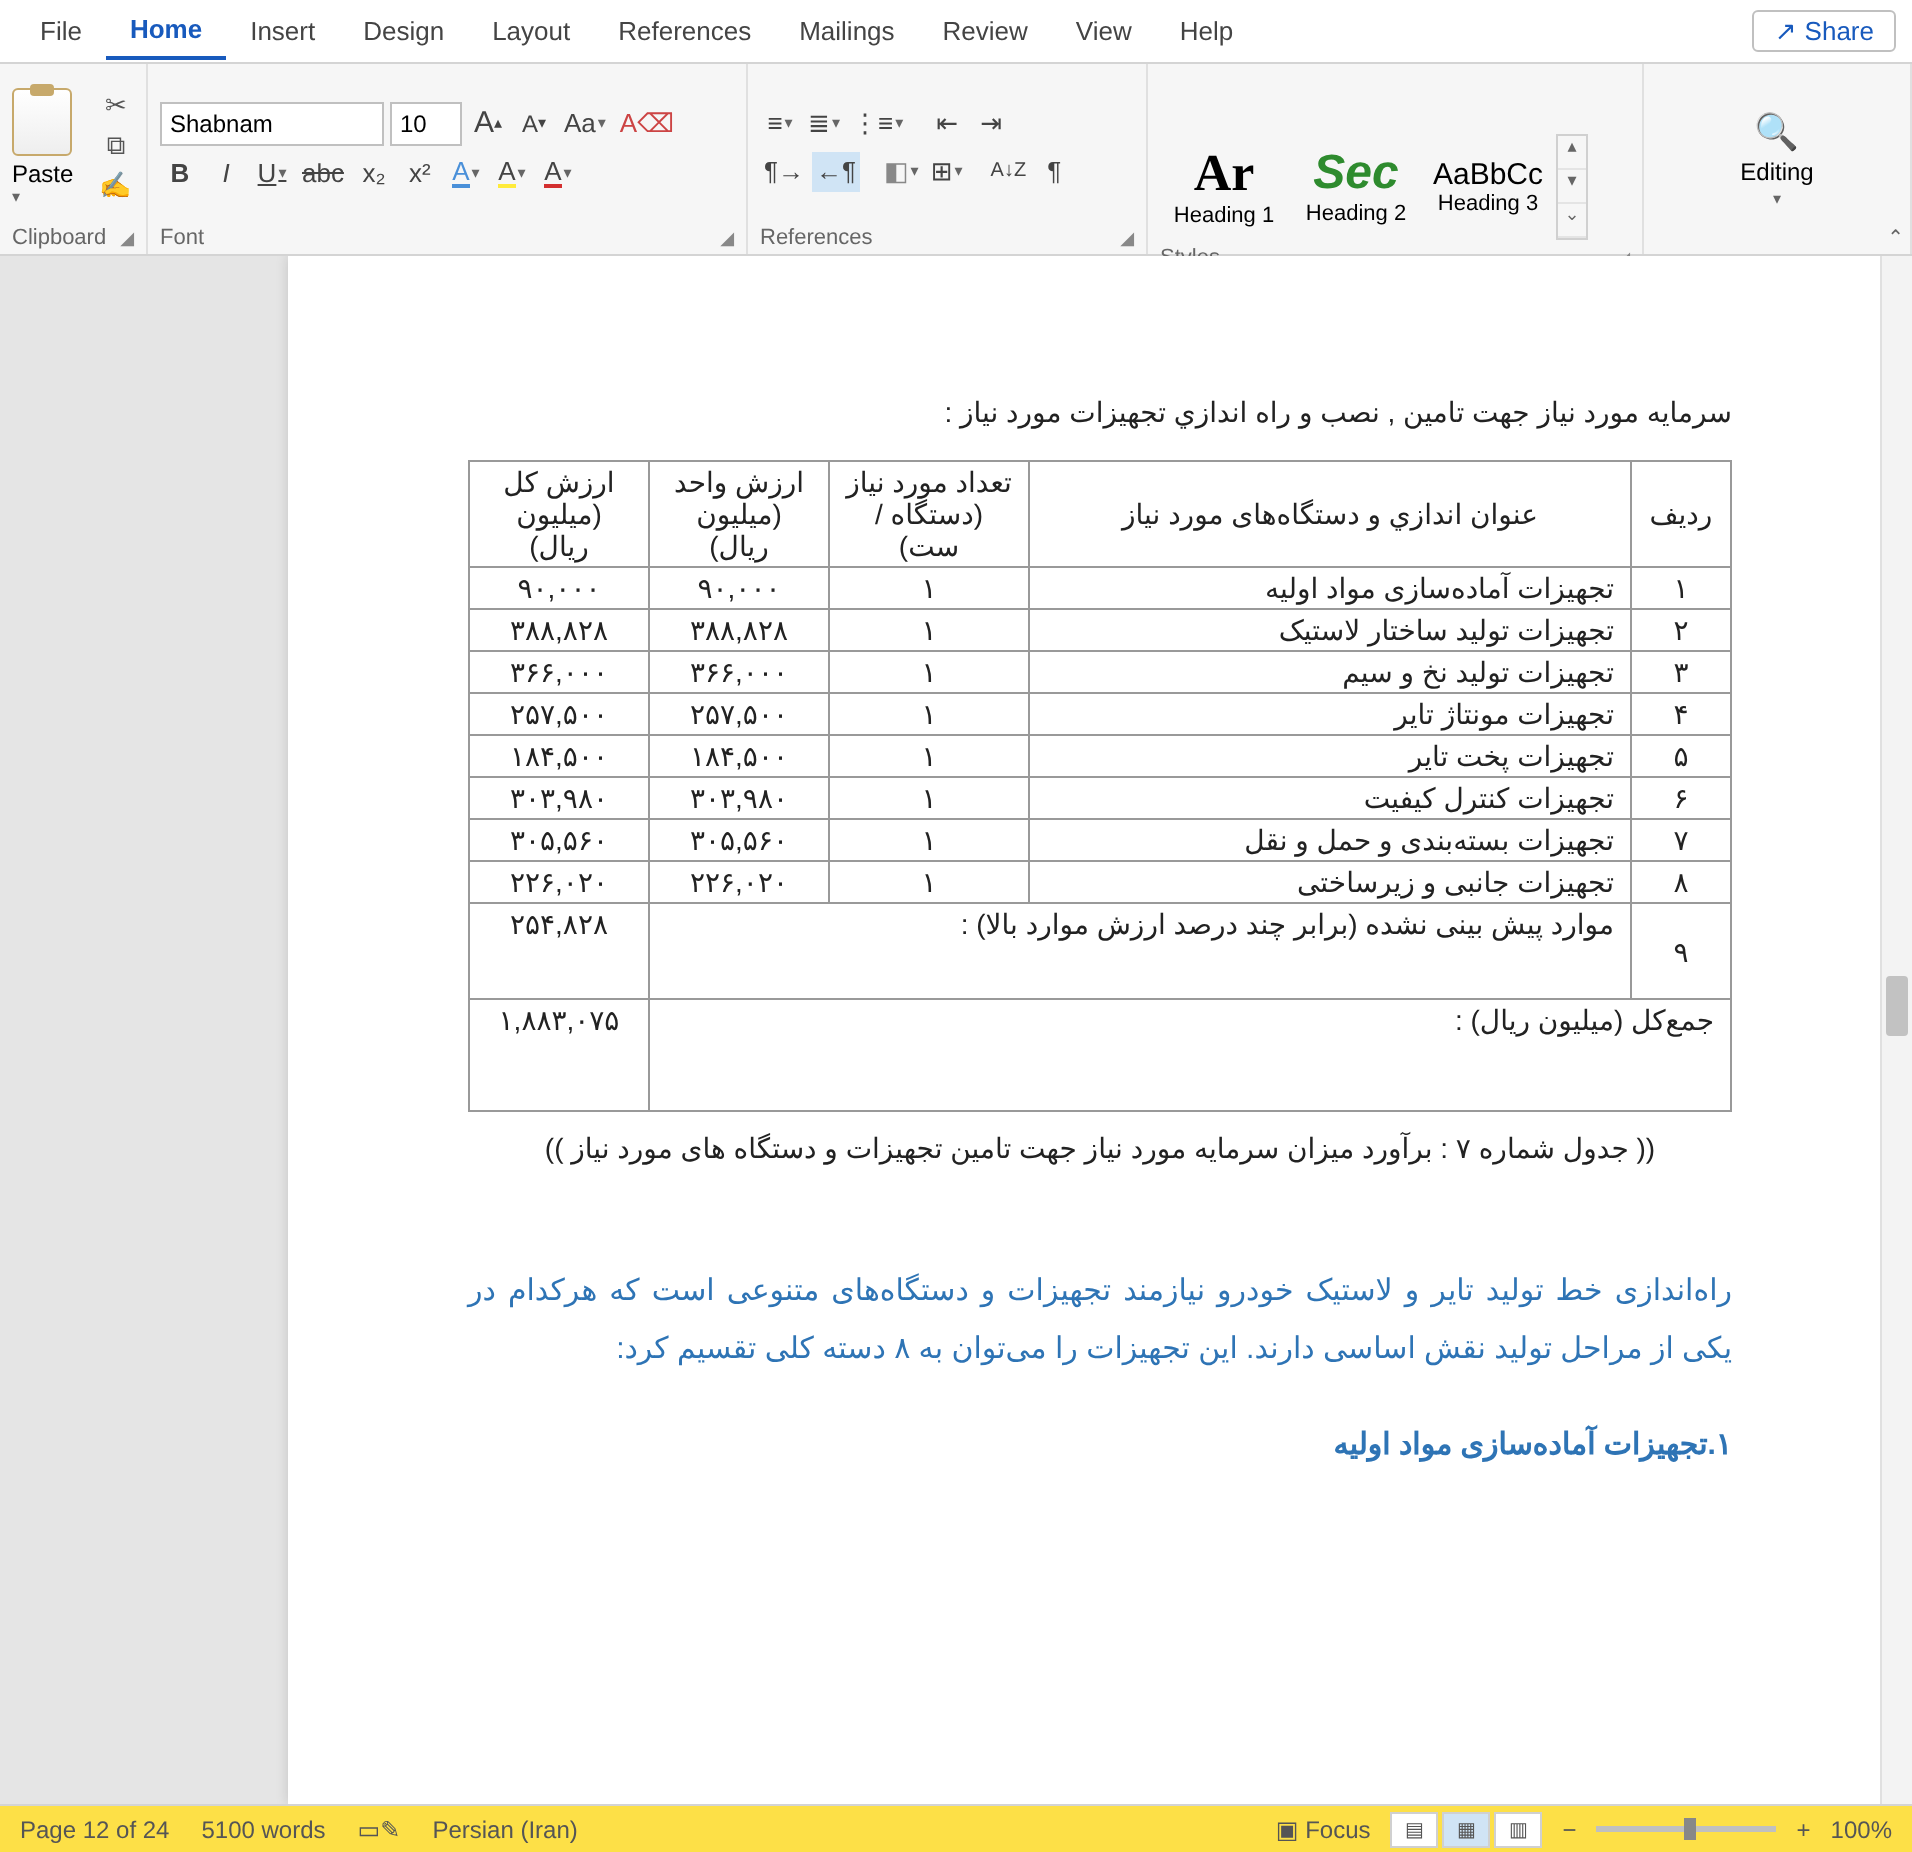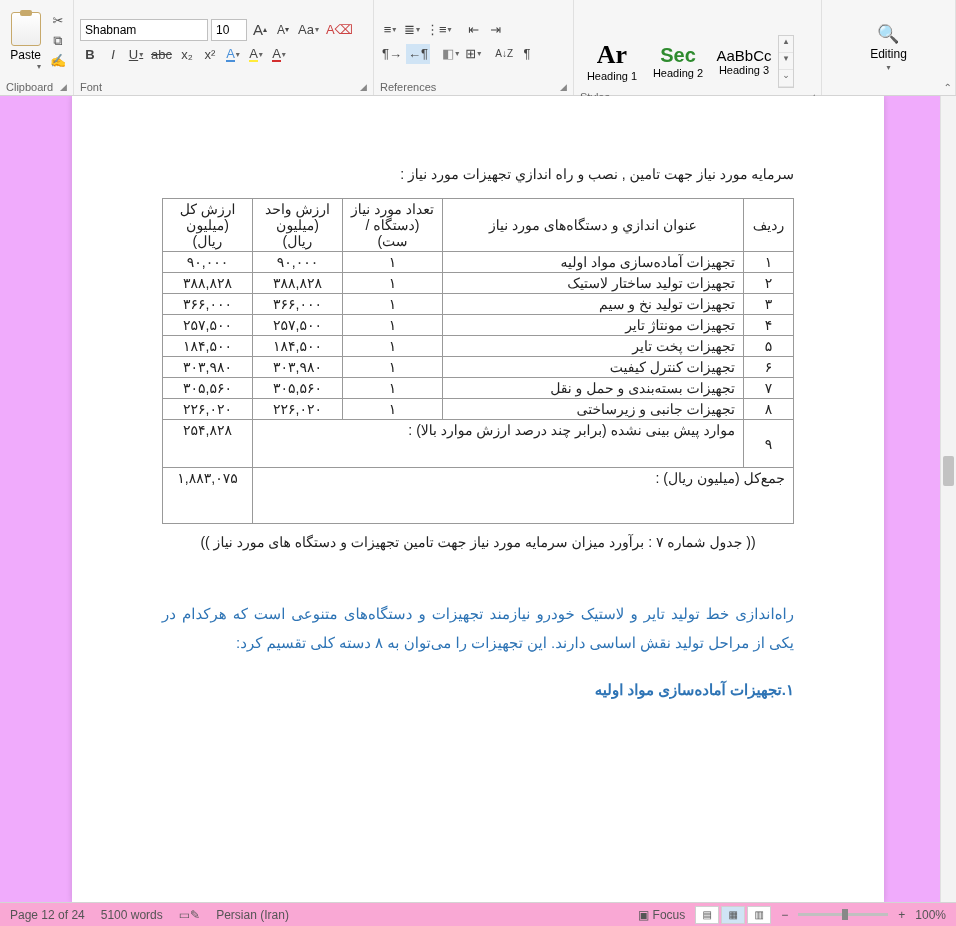--- a/index.html
+++ b/index.html
@@ -13,83 +13,99 @@
 .share-btn { margin-left: auto; border: 1px solid #c0c0c0; padding: 2px 10px; border-radius: 3px; color: #185abd; font-size: 13px; display: flex; align-items: center; gap: 4px; }
 
 
 .ribbon { display: flex; height: 96px; background: #f6f6f6; border-bottom: 1px solid #d4d4d4; }
 .group { border-right: 1px solid #e0e0e0; display: flex; flex-direction: column; padding: 4px 6px 2px; }
 .group-body { flex: 1; display: flex; align-items: center; gap: 4px; }
 .group-label { text-align: center; font-size: 11px; color: #666; padding-top: 2px; display: flex; justify-content: center; gap: 4px; align-items: center; }
 .launcher { font-size: 9px; color: #888; margin-left: auto; }
 
 
-.paste-btn { display: flex; flex-direction: column; align-items: flex-end; width: 44px; }
+.paste-btn { display: flex; flex-direction: column; align-items: flex-start; width: 44px; }
 .paste-icon { width: 30px; height: 34px; background: linear-gradient(#fff,#eee); border: 1px solid #c7a96b; border-radius: 3px; position: relative; }
 .paste-icon::before { content: ""; position: absolute; top: -3px; left: 8px; width: 12px; height: 6px; background: #c7a96b; border-radius: 2px; }
 .clip-small { display: flex; flex-direction: column; gap: 2px; margin-left: 4px; }
 .clip-s { width: 18px; height: 18px; font-size: 13px; text-align: center; color: #555; }
 
 
 .font-row { display: flex; gap: 3px; align-items: center; }
 .font-col { display: flex; flex-direction: column; gap: 4px; }
 .combo { border: 1px solid #c0c0c0; background: #fff; height: 22px; font-size: 12px; padding: 0 4px; }
-.combo.fontname { width: 128px; }
+.combo.fontname { width: 112px; }
 .combo.fontsize { width: 36px; }
 .ico-btn { min-width: 20px; height: 20px; font-size: 13px; display: inline-flex; align-items: center; justify-content: center; color: #444; padding: 0 2px; position: relative; }
 .ico-btn.dd::after { content: "▾"; font-size: 8px; margin-left: 1px; color: #666; }
 .underline-a { border-bottom: 2px solid; padding-bottom: 0; line-height: 12px; }
 
 
 .para-col { display: flex; flex-direction: column; gap: 4px; }
 .para-row { display: flex; gap: 2px; }
 
 
 .styles-gallery { display: flex; gap: 2px; align-items: center; margin-top: 29px; }
 .style-item { width: 64px; height: 56px; border: 1px solid transparent; display: flex; flex-direction: column; align-items: center; justify-content: center; font-size: 11px; }
 .style-prev { font-size: 18px; font-weight: bold; }
 .style-scroll { display: flex; flex-direction: column; border: 1px solid #d0d0d0; }
 .style-scroll div { width: 14px; height: 17px; font-size: 9px; text-align: center; color: #666; border-bottom: 1px solid #e4e4e4; }
 
 
 .edit-btn { display: flex; flex-direction: column; align-items: center; width: 50px; font-size: 12px; gap: 2px; }
 
 
-.doc-area { flex: 1; background: #f0abfc; position: relative; overflow: hidden; display: flex; justify-content: center; }
+.doc-area { flex: 1; background: #e5e5e5; position: relative; overflow: hidden; display: flex; justify-content: flex-end; }
 .vscroll { position: absolute; right: 0; top: 0; bottom: 0; width: 16px; background: #f3f3f3; border-left: 1px solid #e0e0e0; }
 .vthumb { position: absolute; left: 2px; right: 2px; top: 360px; height: 30px; background: #c2c2c2; border-radius: 2px; }
 .page { width: 812px; background: #fff; box-shadow: 0 0 6px rgba(0,0,0,0.15); margin-top: 0; padding: 70px 90px 30px; direction: rtl; font-family: Tahoma, sans-serif; color: #222; font-size: 14px; }
 .doc-title { text-align: right; margin-bottom: 16px; }
 table.doc-table { width: 100%; border-collapse: collapse; font-size: 14px; }
 table.doc-table th, table.doc-table td { border: 1px solid #999; padding: 2px 8px; text-align: center; }
 table.doc-table th { font-weight: normal; }
 .title-col { text-align: right !important; }
 .caption { text-align: center; margin-top: 10px; font-size: 14px; }
 .body-para { color: #2e74b5; margin-top: 50px; line-height: 1.9; text-align: justify; font-size: 15px; }
 .list-head { color: #2e74b5; font-weight: bold; margin-top: 24px; font-size: 15px; }
 .bullets { margin-top: 20px; padding-right: 24px; }
 .bullets li { color: #333; line-height: 1.9; font-size: 15px; text-align: justify; list-style: disc; }
 .bullets li .bold-blue { color: #2e74b5; font-weight: bold; }
 .bullets li .bold-blk { font-weight: bold; }
 
 
-.status { height: 24px; background: #f9a8d4; border-top: 1px solid #d4d4d4; display: flex; align-items: center; font-size: 12px; color: #555; padding: 0 10px; gap: 16px; }
+.status { height: 24px; background: #fde047; border-top: 1px solid #d4d4d4; display: flex; align-items: center; font-size: 12px; color: #555; padding: 0 10px; gap: 16px; }
 .status .right { margin-left: auto; display: flex; align-items: center; gap: 10px; }
 .view-btns { display: flex; gap: 2px; }
 .view-btn { width: 24px; height: 18px; border: 1px solid #d0d0d0; background: #fff; font-size: 10px; display: flex; align-items: center; justify-content: center; }
 .view-btn.active { background: #d0e4f5; }
 .zoom-slider { width: 90px; height: 3px; background: #c0c0c0; position: relative; }
 .zoom-slider::after { content: ""; position: absolute; left: 44px; top: -4px; width: 6px; height: 11px; background: #888; }
 .collapse-caret { position: absolute; right: 4px; bottom: 2px; font-size: 10px; color: #666; }
 </style>
 </head>
 <body>
 
 <div class="app">
 
+  <div class="tabs">
+    <div class="tab">File</div>
+    <div class="tab active">Home</div>
+    <div class="tab">Insert</div>
+    <div class="tab">Design</div>
+    <div class="tab">Layout</div>
+    <div class="tab">References</div>
+    <div class="tab">Mailings</div>
+    <div class="tab">Review</div>
+    <div class="tab">View</div>
+    <div class="tab">Help</div>
+    <div class="share-btn">
+      <span>↗</span>
+      <span>Share</span>
+    </div>
+  </div>
 
   <div class="ribbon" style="position:relative">
 
     <div class="group" style="width:74px">
       <div class="group-body">
         <div class="paste-btn">
           <div class="paste-icon"></div>
           <span style="font-size:12px;margin-top:2px">Paste</span>
           <span style="font-size:8px;color:#666">▾</span>
         </div>
@@ -171,21 +187,21 @@
     </div>
 
     <div class="group" style="width:248px">
       <div class="group-body">
         <div class="styles-gallery">
           <div class="style-item">
             <div class="style-prev" style="color:#000;font-family:serif;font-size:26px">Ar</div>
             <div>Heading 1</div>
           </div>
           <div class="style-item">
-            <div class="style-prev" style="color:#2e8b2e;font-size:20px">Sec</div>
+            <div class="style-prev" style="color:#2e8b2e;font-style:italic;font-size:24px">Sec</div>
             <div>Heading 2</div>
           </div>
           <div class="style-item">
             <div class="style-prev" style="font-size:15px;font-weight:normal">AaBbCc</div>
             <div>Heading 3</div>
           </div>
           <div class="style-scroll">
               <div>▴</div>
               <div>▾</div>
               <div>⌄</div>

